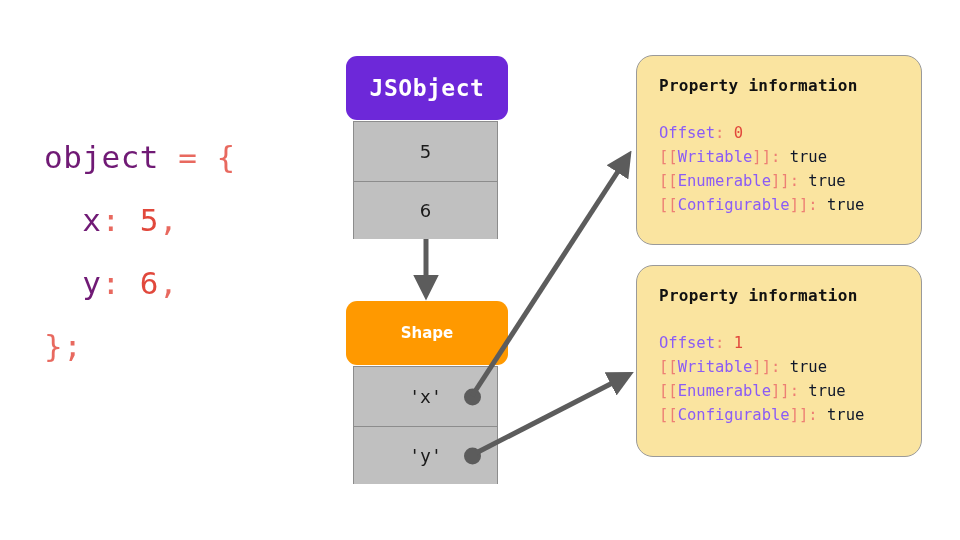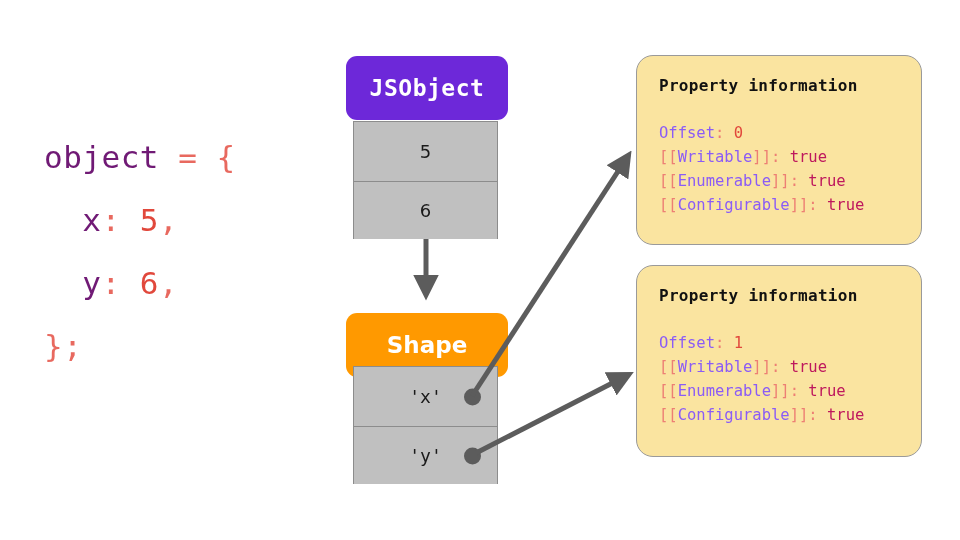--- a/index.html
+++ b/index.html
@@ -44,22 +44,21 @@
   }
   .struct-header.mono {
     font-family: "DejaVu Sans Mono", monospace;
     font-weight: bold;
     font-size: 23px;
     letter-spacing: 0.5px;
   }
   .struct-header.sans {
     font-family: "DejaVu Sans", sans-serif;
     font-weight: bold;
-    font-size: 23px;
-    margin-top: 12px;
+    font-size: 15px;
   }
 
   .cells {
     position: absolute;
     box-sizing: border-box;
     border: 1px solid #8c8c8c;
     background: #c0c0c0;
   }
   .cell {
     box-sizing: border-box;
@@ -108,21 +107,21 @@
   .prop-lines {
     font-family: "DejaVu Sans Mono", monospace;
     font-size: 15.5px;
     line-height: 24px;
     white-space: pre;
   }
   .k-key    { color: #8b5cf6; }
   .k-brack  { color: #ed7f74; }
   .k-colon  { color: #ed7f74; }
   .k-num    { color: #e1483c; }
-  .k-bool   { color: #be185d; }
+  .k-bool   { color: #0f172a; }
 
   
   #arrow-layer {
     position: absolute;
     left: 0; top: 0;
     width: 960px; height: 540px;
     pointer-events: none;
   }
 </style>
 </head>

